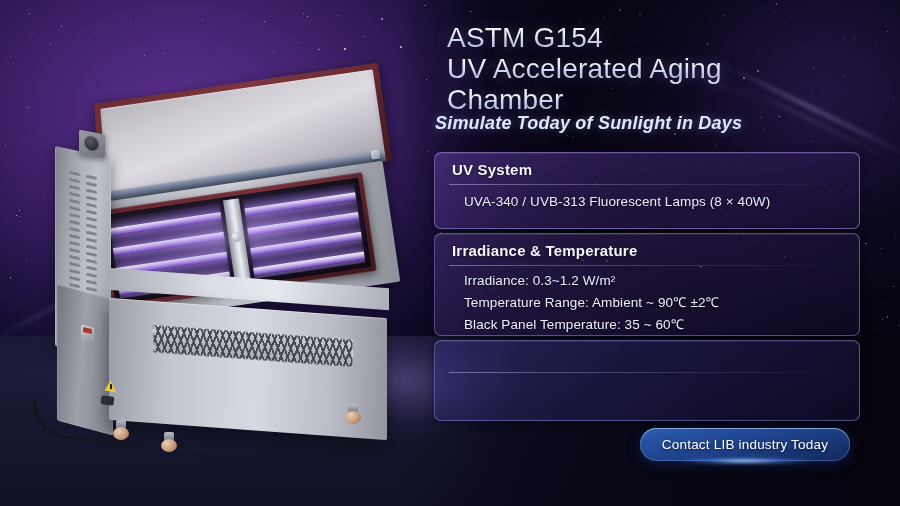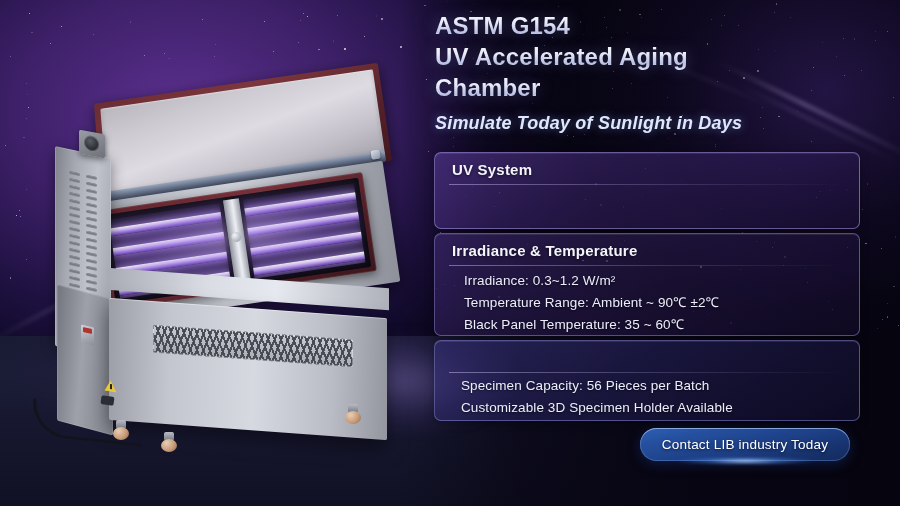--- a/index.html
+++ b/index.html
@@ -195,22 +195,22 @@
     position:absolute;left:-26px;top:112px;width:110px;height:34px;
     border-bottom:3px solid #14151b;border-left:3px solid #14151b;
     border-radius:0 0 0 50px;transform:rotate(6deg);opacity:.95;
   }
   .cord-plug{position:absolute;left:44px;top:104px;width:13px;height:9px;background:#2b2d36;border-radius:2px;transform:rotate(8deg);}
 
   
   .content{position:absolute;left:430px;top:0;width:440px;height:506px;}
 
   .title{
-    margin:0;padding:0;
-    font-size:24px;font-weight:bold;line-height:31px;letter-spacing:.2px;
+    margin:12px;padding:0;
+    font-size:28px;font-weight:normal;line-height:31px;letter-spacing:.2px;
     background:linear-gradient(180deg,#ffffff 0%,#f2f4fb 40%,#bfc6e4 72%,#e9ecf7 100%);
     -webkit-background-clip:text;background-clip:text;color:transparent;
     text-shadow:0 0 16px rgba(150,160,235,.35);
   }
   .title-l1{position:absolute;left:5px;top:10px;}
   .title-l2{position:absolute;left:5px;top:41px;}
   .title-l3{position:absolute;left:5px;top:72px;}
 
   .subtitle{
     position:absolute;left:5px;top:113px;
@@ -633,38 +633,37 @@
   <div class="content">
 
     <h1 class="title title-l1">ASTM G154</h1>
     <h1 class="title title-l3">Chamber</h1>
     <h1 class="title title-l2">UV Accelerated Aging</h1>
     <div class="subtitle">Simulate Today of Sunlight in Days</div>
 
     <div class="panel panel-1">
       <div class="panel-head">UV System</div>
       <div class="panel-rule"></div>
+      <div class="panel-body">
+        <div class="panel-line">UVA-340 / UVB-313  Fluorescent Lamps (8 × 40W)</div>
+      </div>
     </div>
 
     <div class="panel panel-2">
       <div class="panel-head">Irradiance &amp; Temperature</div>
       <div class="panel-rule"></div>
       <div class="panel-body">
         <div class="panel-line">Irradiance:  0.3~1.2 W/m²</div>
         <div class="panel-line">Temperature Range: Ambient ~ 90℃ ±2℃</div>
         <div class="panel-line">Black Panel Temperature: 35 ~ 60℃</div>
       </div>
     </div>
 
     <div class="panel panel-3">
       <div class="panel-rule"></div>
-      <div class="panel-body">
-        <div class="panel-line">Specimen Capacity: 56 Pieces per Batch</div>
-        <div class="panel-line">Customizable 3D Specimen Holder Available</div>
-      </div>
     </div>
   </div>
 
 
   <div class="cta">
     <span class="cta-label">Contact LIB industry Today</span>
   </div>
   <div class="cta-glow"></div>
 
 </div>

